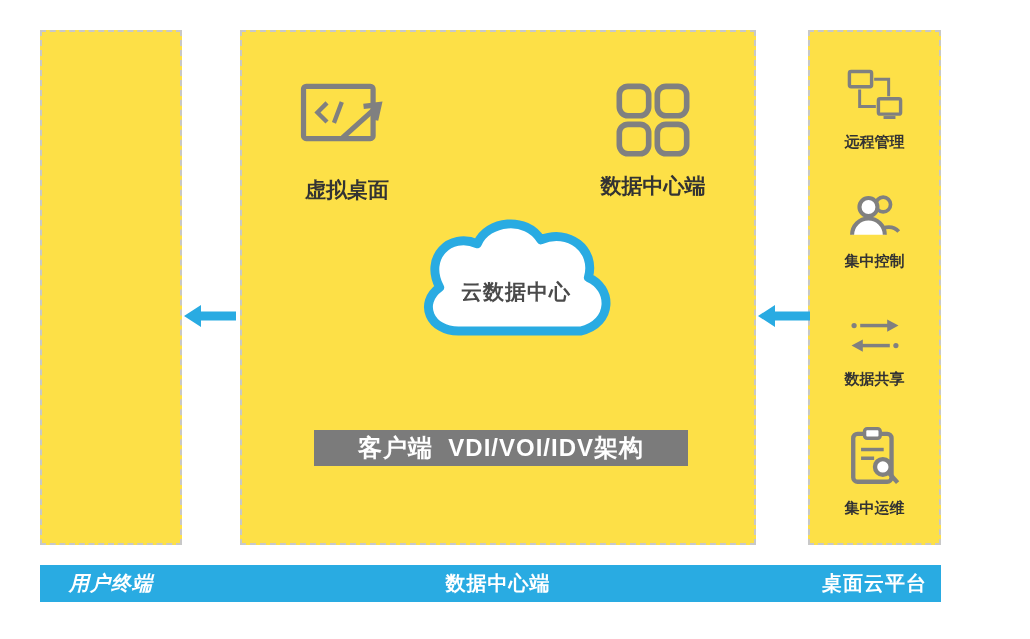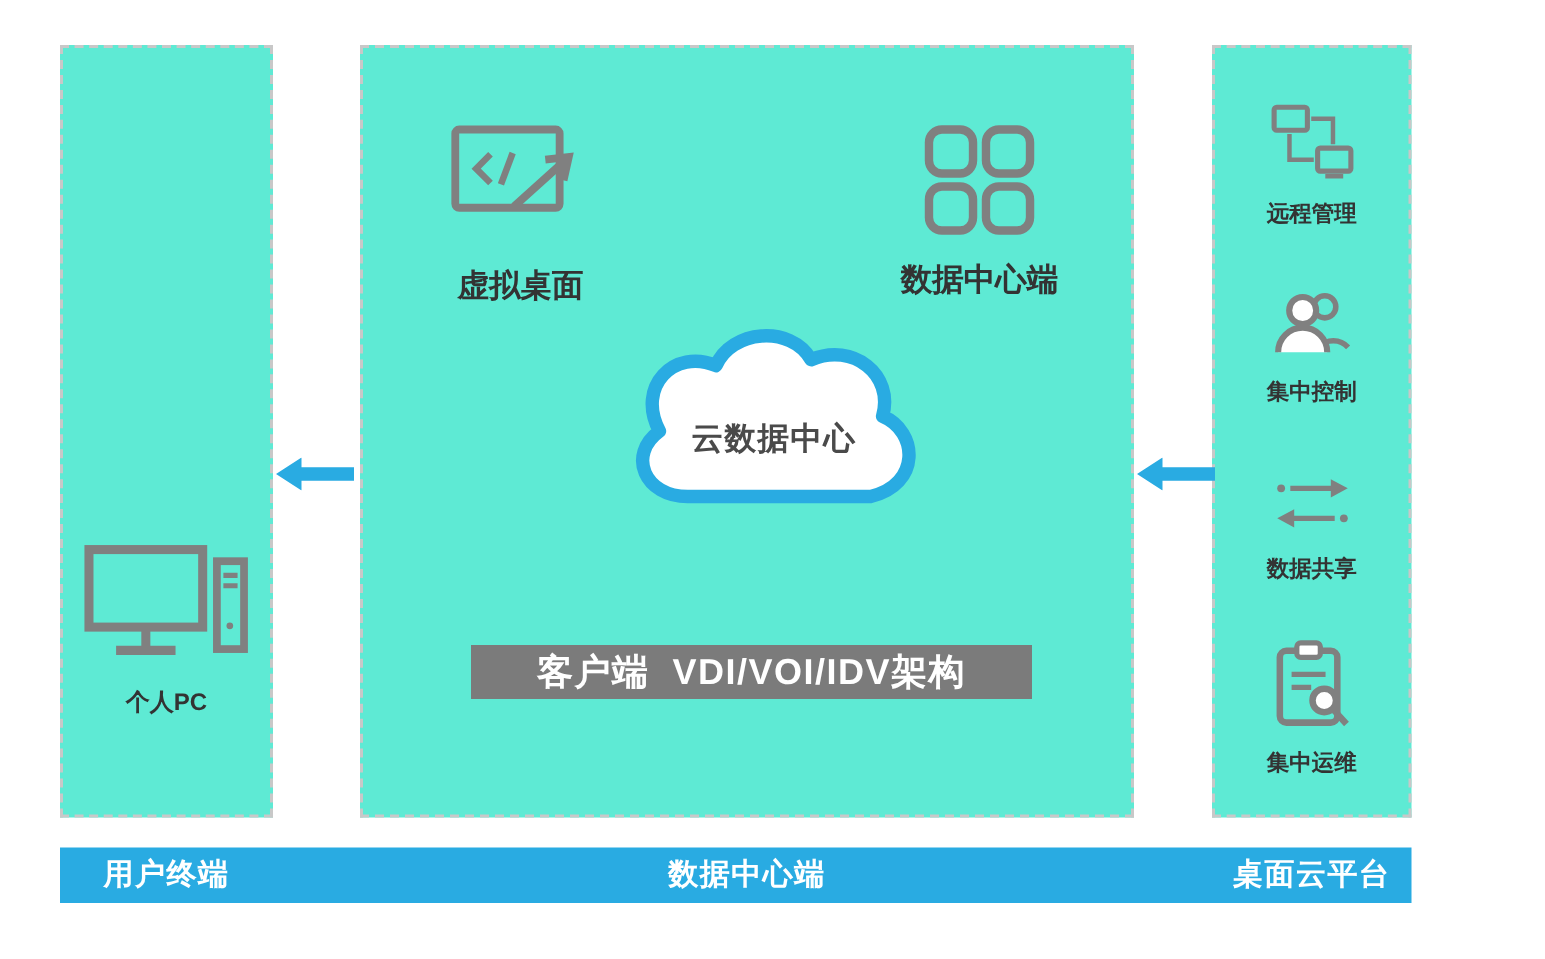--- a/index.html
+++ b/index.html
@@ -15,21 +15,21 @@
   }
   .canvas{
     position:relative;
     width:1030px;height:639px;
     background:#ffffff;
     overflow:hidden;
   }
   .panel{
     position:absolute;
     border:2px dashed #c8c8c8;
-    background:#5eead4;
+    background:#fde047;
   }
   .panel-left{left:40px;top:30px;width:142px;height:515px;}
   .panel-center{left:240px;top:30px;width:516px;height:515px;}
   .panel-right{left:808px;top:30px;width:133px;height:515px;}
 
   .item{
     position:absolute;left:0;right:0;
     display:flex;flex-direction:column;align-items:center;gap:14px;
   }
   .item .label{
@@ -79,42 +79,30 @@
 
   .footer-bar{
     position:absolute;left:40px;top:565px;width:901px;height:37px;
     background:var(--accent);
   }
   .footer-bar span{
     position:absolute;top:0;height:37px;line-height:37px;
     text-align:center;color:#ffffff;font-size:20px;font-weight:bold;
     letter-spacing:1px;
   }
-  .footer-left{left:0;width:142px;}
+  .footer-left{left:0;width:142px;font-style:italic;}
   .footer-center{left:200px;width:516px;}
   .footer-right{left:768px;width:133px;}
 </style>
 </head>
 <body>
 
 <div class="canvas">
 
   <div class="panel panel-left">
-    <div class="item lp-item2">
-      <svg class="gicon" width="112" height="82" viewBox="0 0 130 95" fill="none" stroke="currentColor">
-        <rect x="5" y="5" width="88" height="60" stroke-width="7"></rect>
-        <line x1="49" y1="65" x2="49" y2="80" stroke-width="7"></line>
-        <line x1="26" y1="83" x2="72" y2="83" stroke-width="7"></line>
-        <rect x="104" y="14" width="21" height="68" stroke-width="6"></rect>
-        <line x1="109" y1="25" x2="120" y2="25" stroke-width="4"></line>
-        <line x1="109" y1="33" x2="120" y2="33" stroke-width="4"></line>
-        <circle cx="114" cy="64" r="2.6" fill="currentColor" stroke="none"></circle>
-      </svg>
-      <div class="label">个人PC</div>
-    </div>
   </div>
 
   <div class="panel panel-center">
     <div class="item mc-item1">
       <svg class="gicon" width="96" height="80" viewBox="0 0 110 92" fill="none" stroke="currentColor">
         <rect x="5" y="5" width="80" height="60" rx="3" stroke-width="6"></rect>
         <polyline points="32,24 21,35 32,46" stroke-width="5"></polyline>
         <line x1="40" y1="47" x2="49" y2="23" stroke-width="5"></line>
         <line x1="50" y1="64" x2="90" y2="28" stroke-width="6"></line>
         <polyline points="74,28 92,26 88,44" stroke-width="6"></polyline>

